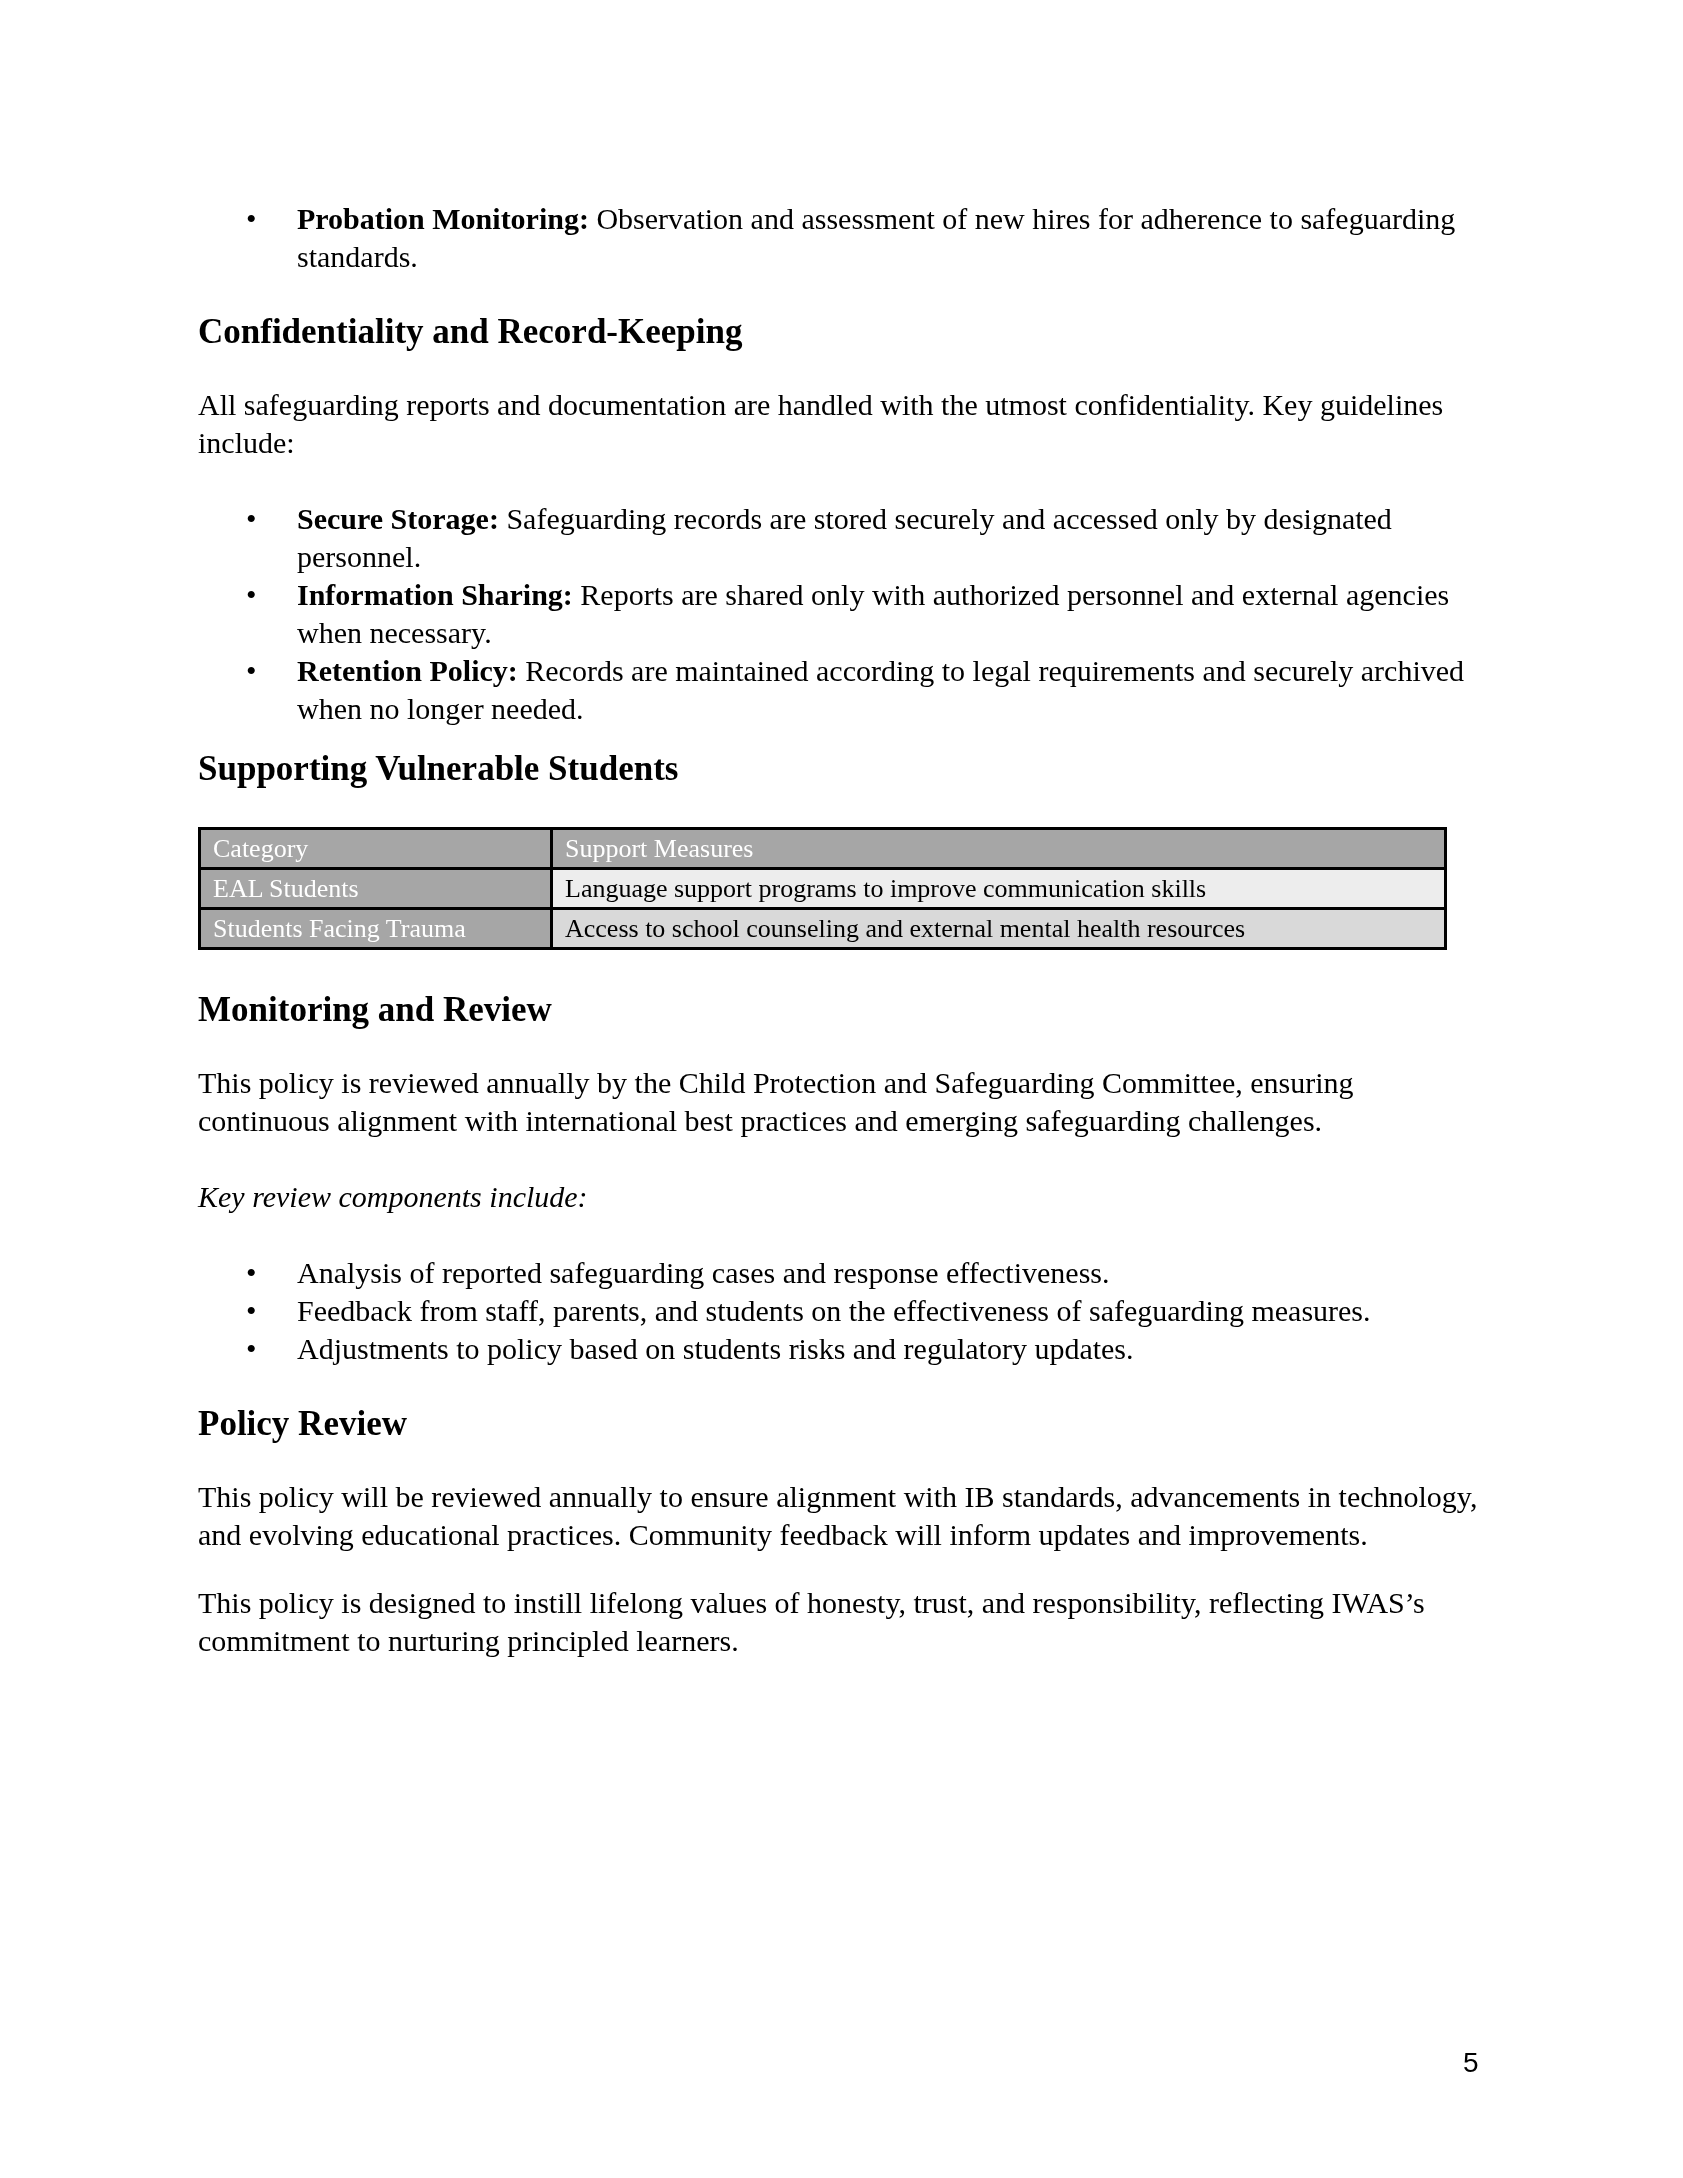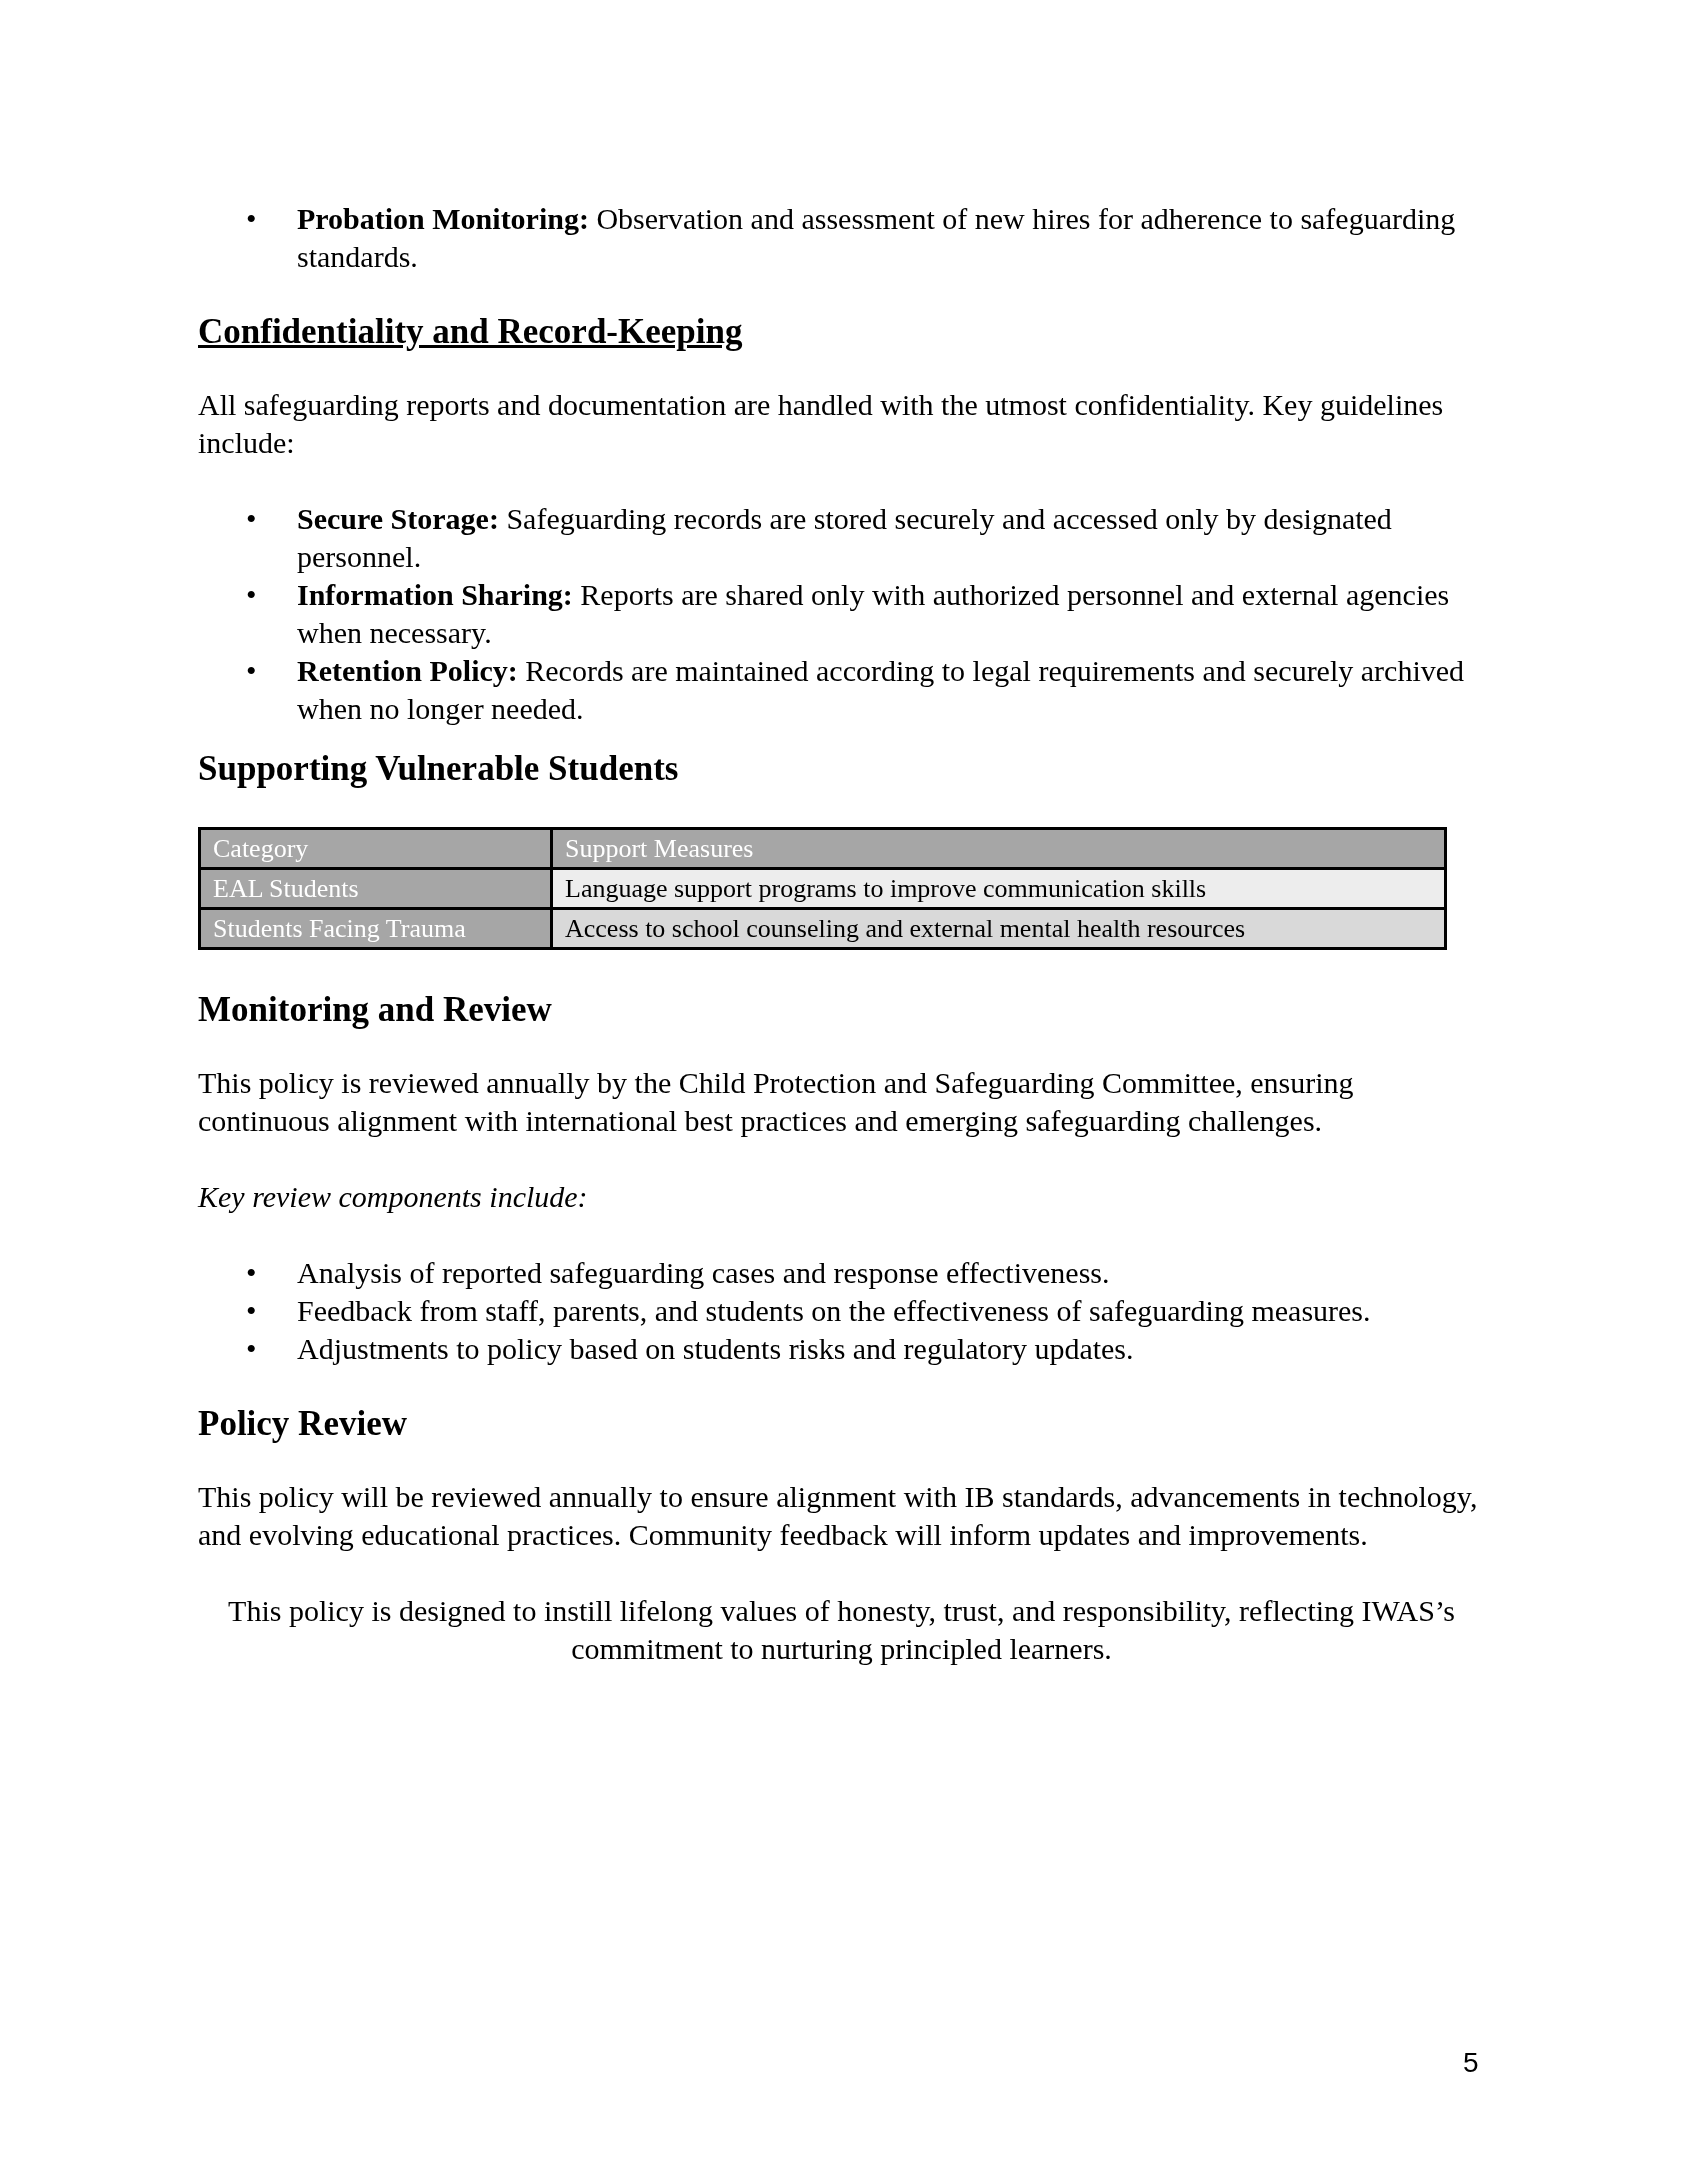--- a/index.html
+++ b/index.html
@@ -31,21 +31,21 @@
 
 <div class="page">
 
   <ul class="bullets" style="margin-top:2px;">
     <li>
       <span class="dot">•</span>
       <b>Probation Monitoring:</b><span> Observation and assessment of new hires for adherence to safeguarding standards.</span>
     </li>
   </ul>
 
-  <h2 style="margin-top:34px;text-decoration:underline;">Confidentiality and Record-Keeping</h2>
+  <h2 style="margin-top:34px;">Confidentiality and Record-Keeping</h2>
   <p class="body-text" style="margin-top:32px;">All safeguarding reports and documentation are handled with the utmost confidentiality. Key guidelines include:</p>
   <ul class="bullets" style="margin-top:38px;">
     <li>
       <span class="dot">•</span>
       <b>Secure Storage:</b><span> Safeguarding records are stored securely and accessed only by designated personnel.</span>
     </li>
     <li>
       <span class="dot">•</span>
       <b>Information Sharing:</b><span> Reports are shared only with authorized personnel and external agencies when necessary.</span>
     </li>
@@ -87,17 +87,17 @@
       <span>Feedback from staff, parents, and students on the effectiveness of safeguarding measures.</span>
     </li>
     <li>
       <span class="dot">•</span>
       <span>Adjustments to policy based on students risks and regulatory updates.</span>
     </li>
   </ul>
 
   <h2 style="margin-top:34px;">Policy Review</h2>
   <p class="body-text" style="margin-top:32px;">This policy will be reviewed annually to ensure alignment with IB standards, advancements in technology, and evolving educational practices. Community feedback will inform updates and improvements.</p>
-  <p class="body-text" style="margin-top:38px;text-align:center;">This policy is designed to instill lifelong values of honesty, trust, and responsibility, reflecting IWAS’s commitment to nurturing principled learners.</p>
+  <p class="body-text" style="margin-top:30px;">This policy is designed to instill lifelong values of honesty, trust, and responsibility, reflecting IWAS’s commitment to nurturing principled learners.</p>
 </div>
 
 <div class="page-num">5</div>
 
 
 </body></html>

